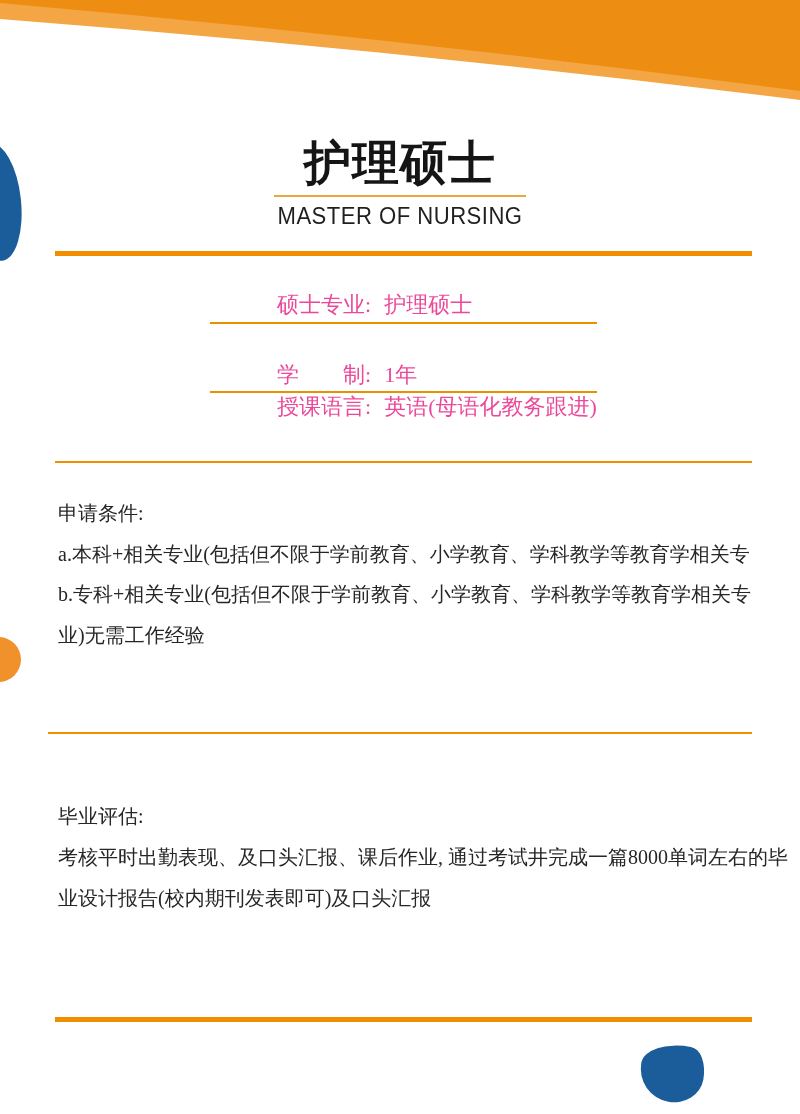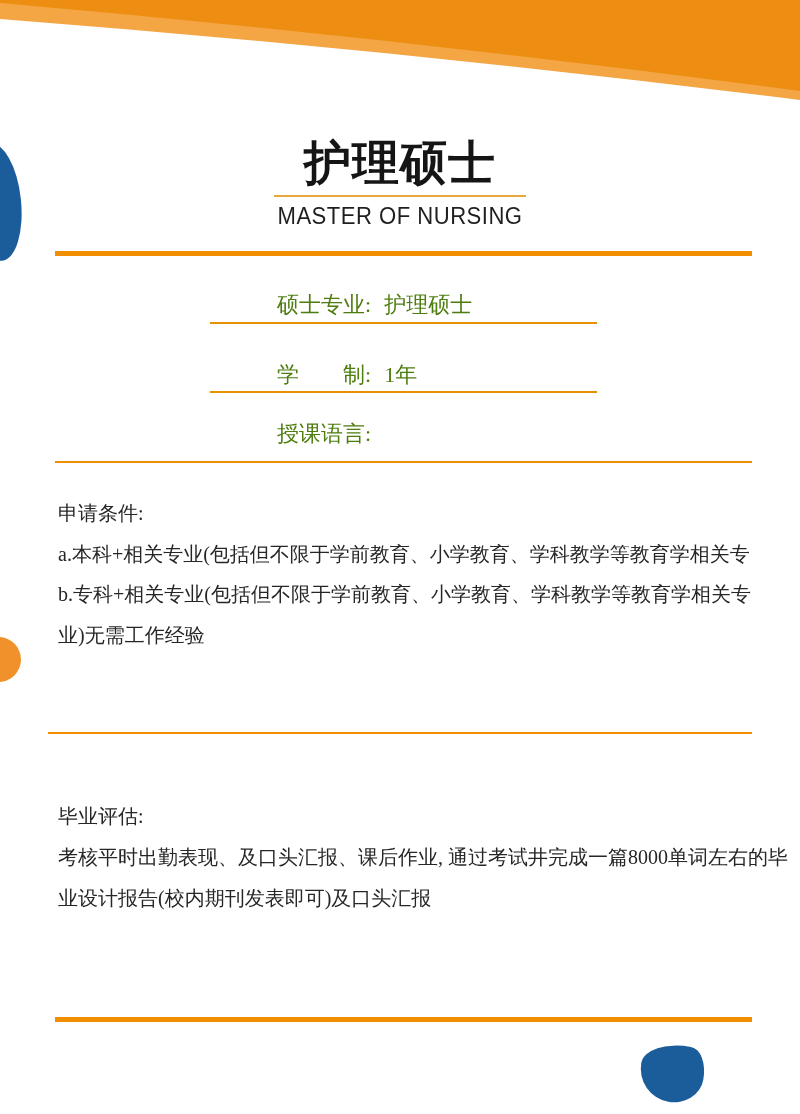--- a/index.html
+++ b/index.html
@@ -32,26 +32,26 @@
   
   .line{position:absolute;background:#F08E00;}
   .line-thick-top{left:55px;top:251px;width:697px;height:5px;}
   .line-med{left:55px;top:461px;width:697px;height:2px;}
   .line-thin-wide{left:48px;top:732px;width:704px;height:2px;}
   .line-thick-bottom{left:55px;top:1017px;width:697px;height:5px;}
   .row-line{position:absolute;left:210px;width:387px;height:2px;background:#E89100;}
   .row-line-1{top:322px;}
   .row-line-2{top:391px;}
   
-  .info-row{position:absolute;left:277px;font-size:22px;color:#4d7c0f;white-space:nowrap;display:flex;}
+  .info-row{position:absolute;left:277px;font-size:22px;color:#ec4899;white-space:nowrap;display:flex;}
   .info-row .lbl{display:inline-block;}
   .info-row .val{display:inline-block;margin-left:13px;}
   .info-row-1{top:290px;}
   .info-row-2{top:360px;}
-  .info-row-3{top:419px;align-items:flex-end;}
+  .info-row-3{top:392px;align-items:flex-end;}
   
   .text-block{position:absolute;left:58px;width:700px;font-size:20px;color:#262626;}
   .text-block div{line-height:40.5px;white-space:nowrap;}
   .block-requirements{top:493px;}
   .block-evaluation{top:796px;}
   .block-evaluation div{line-height:41px;font-family:Liberation Serif, serif;}
 </style>
 </head>
 <body>
 
@@ -81,20 +81,21 @@
   <div class="row-line row-line-1"></div>
 
   <div class="info-row info-row-2">
     <span class="lbl">学　　制:</span>
     <span class="val">1年</span>
   </div>
   <div class="row-line row-line-2"></div>
 
   <div class="info-row info-row-3">
     <span class="lbl">授课语言:</span>
+    <span class="val">英语(母语化教务跟进)</span>
   </div>
 
   <div class="line line-med"></div>
 
   <div class="text-block block-requirements">
     <div>申请条件:</div>
     <div>a.本科+相关专业(包括但不限于学前教育、小学教育、学科教学等教育学相关专</div>
     <div>b.专科+相关专业(包括但不限于学前教育、小学教育、学科教学等教育学相关专</div>
     <div>业)无需工作经验</div>
   </div>

